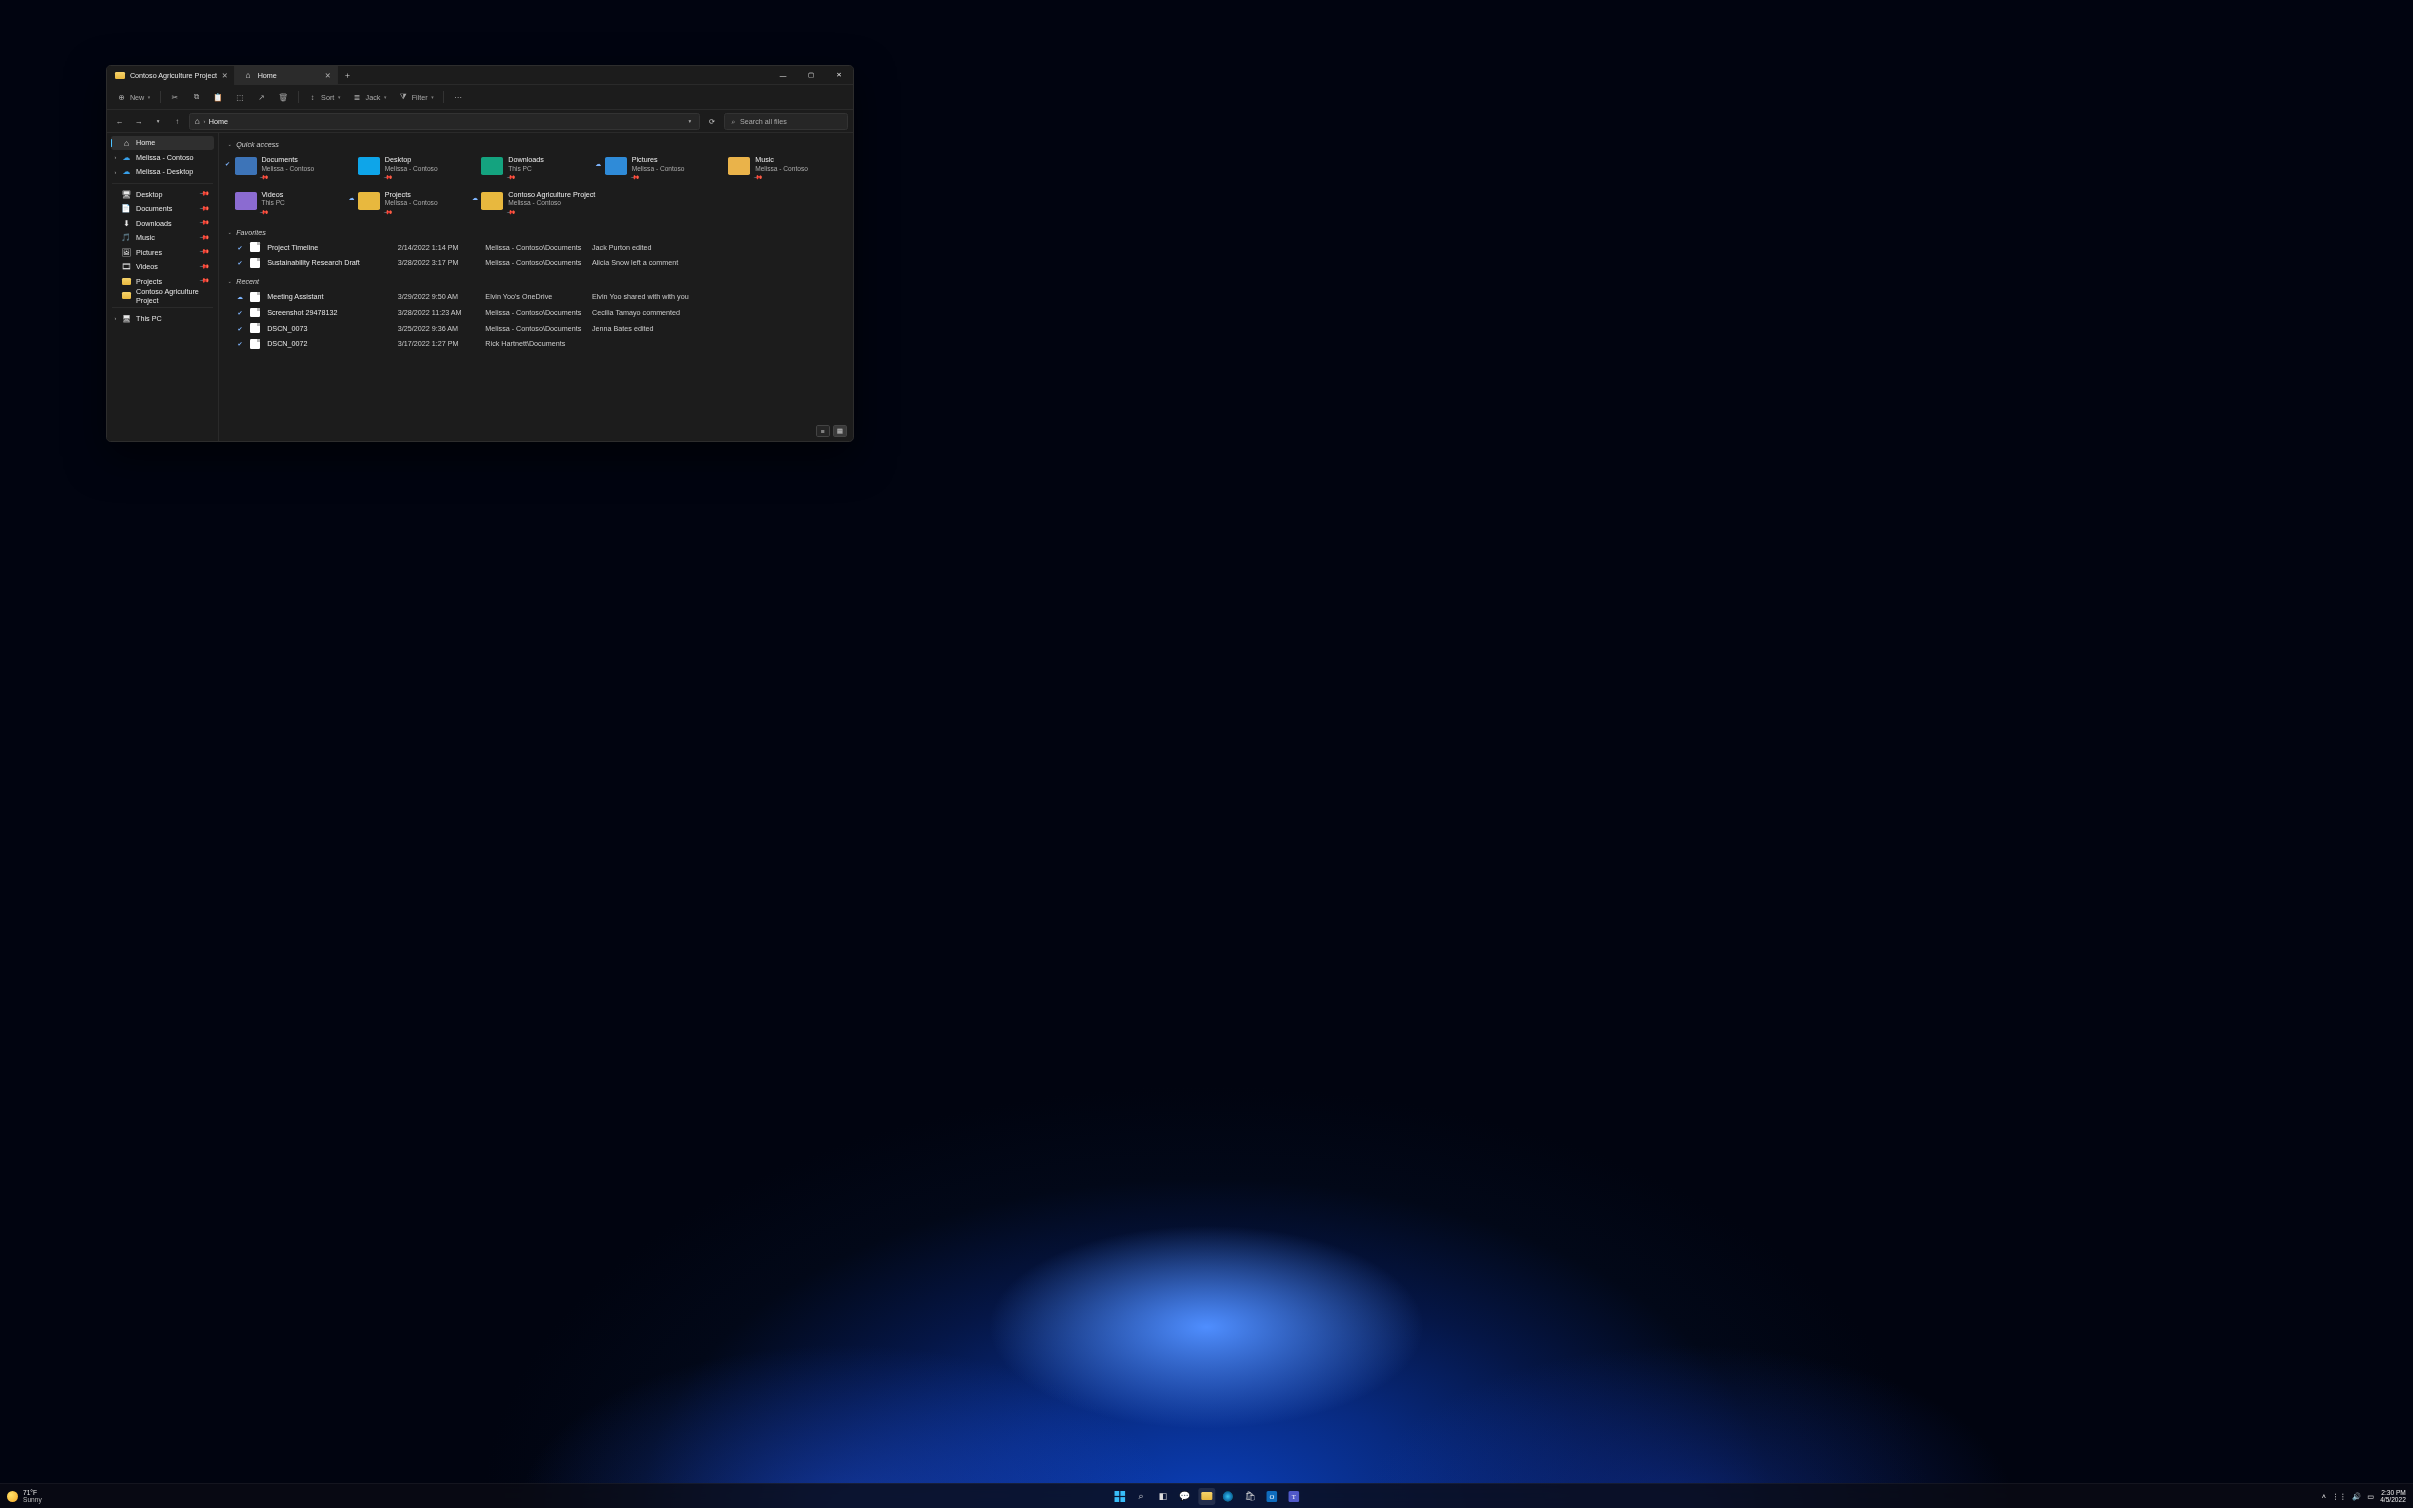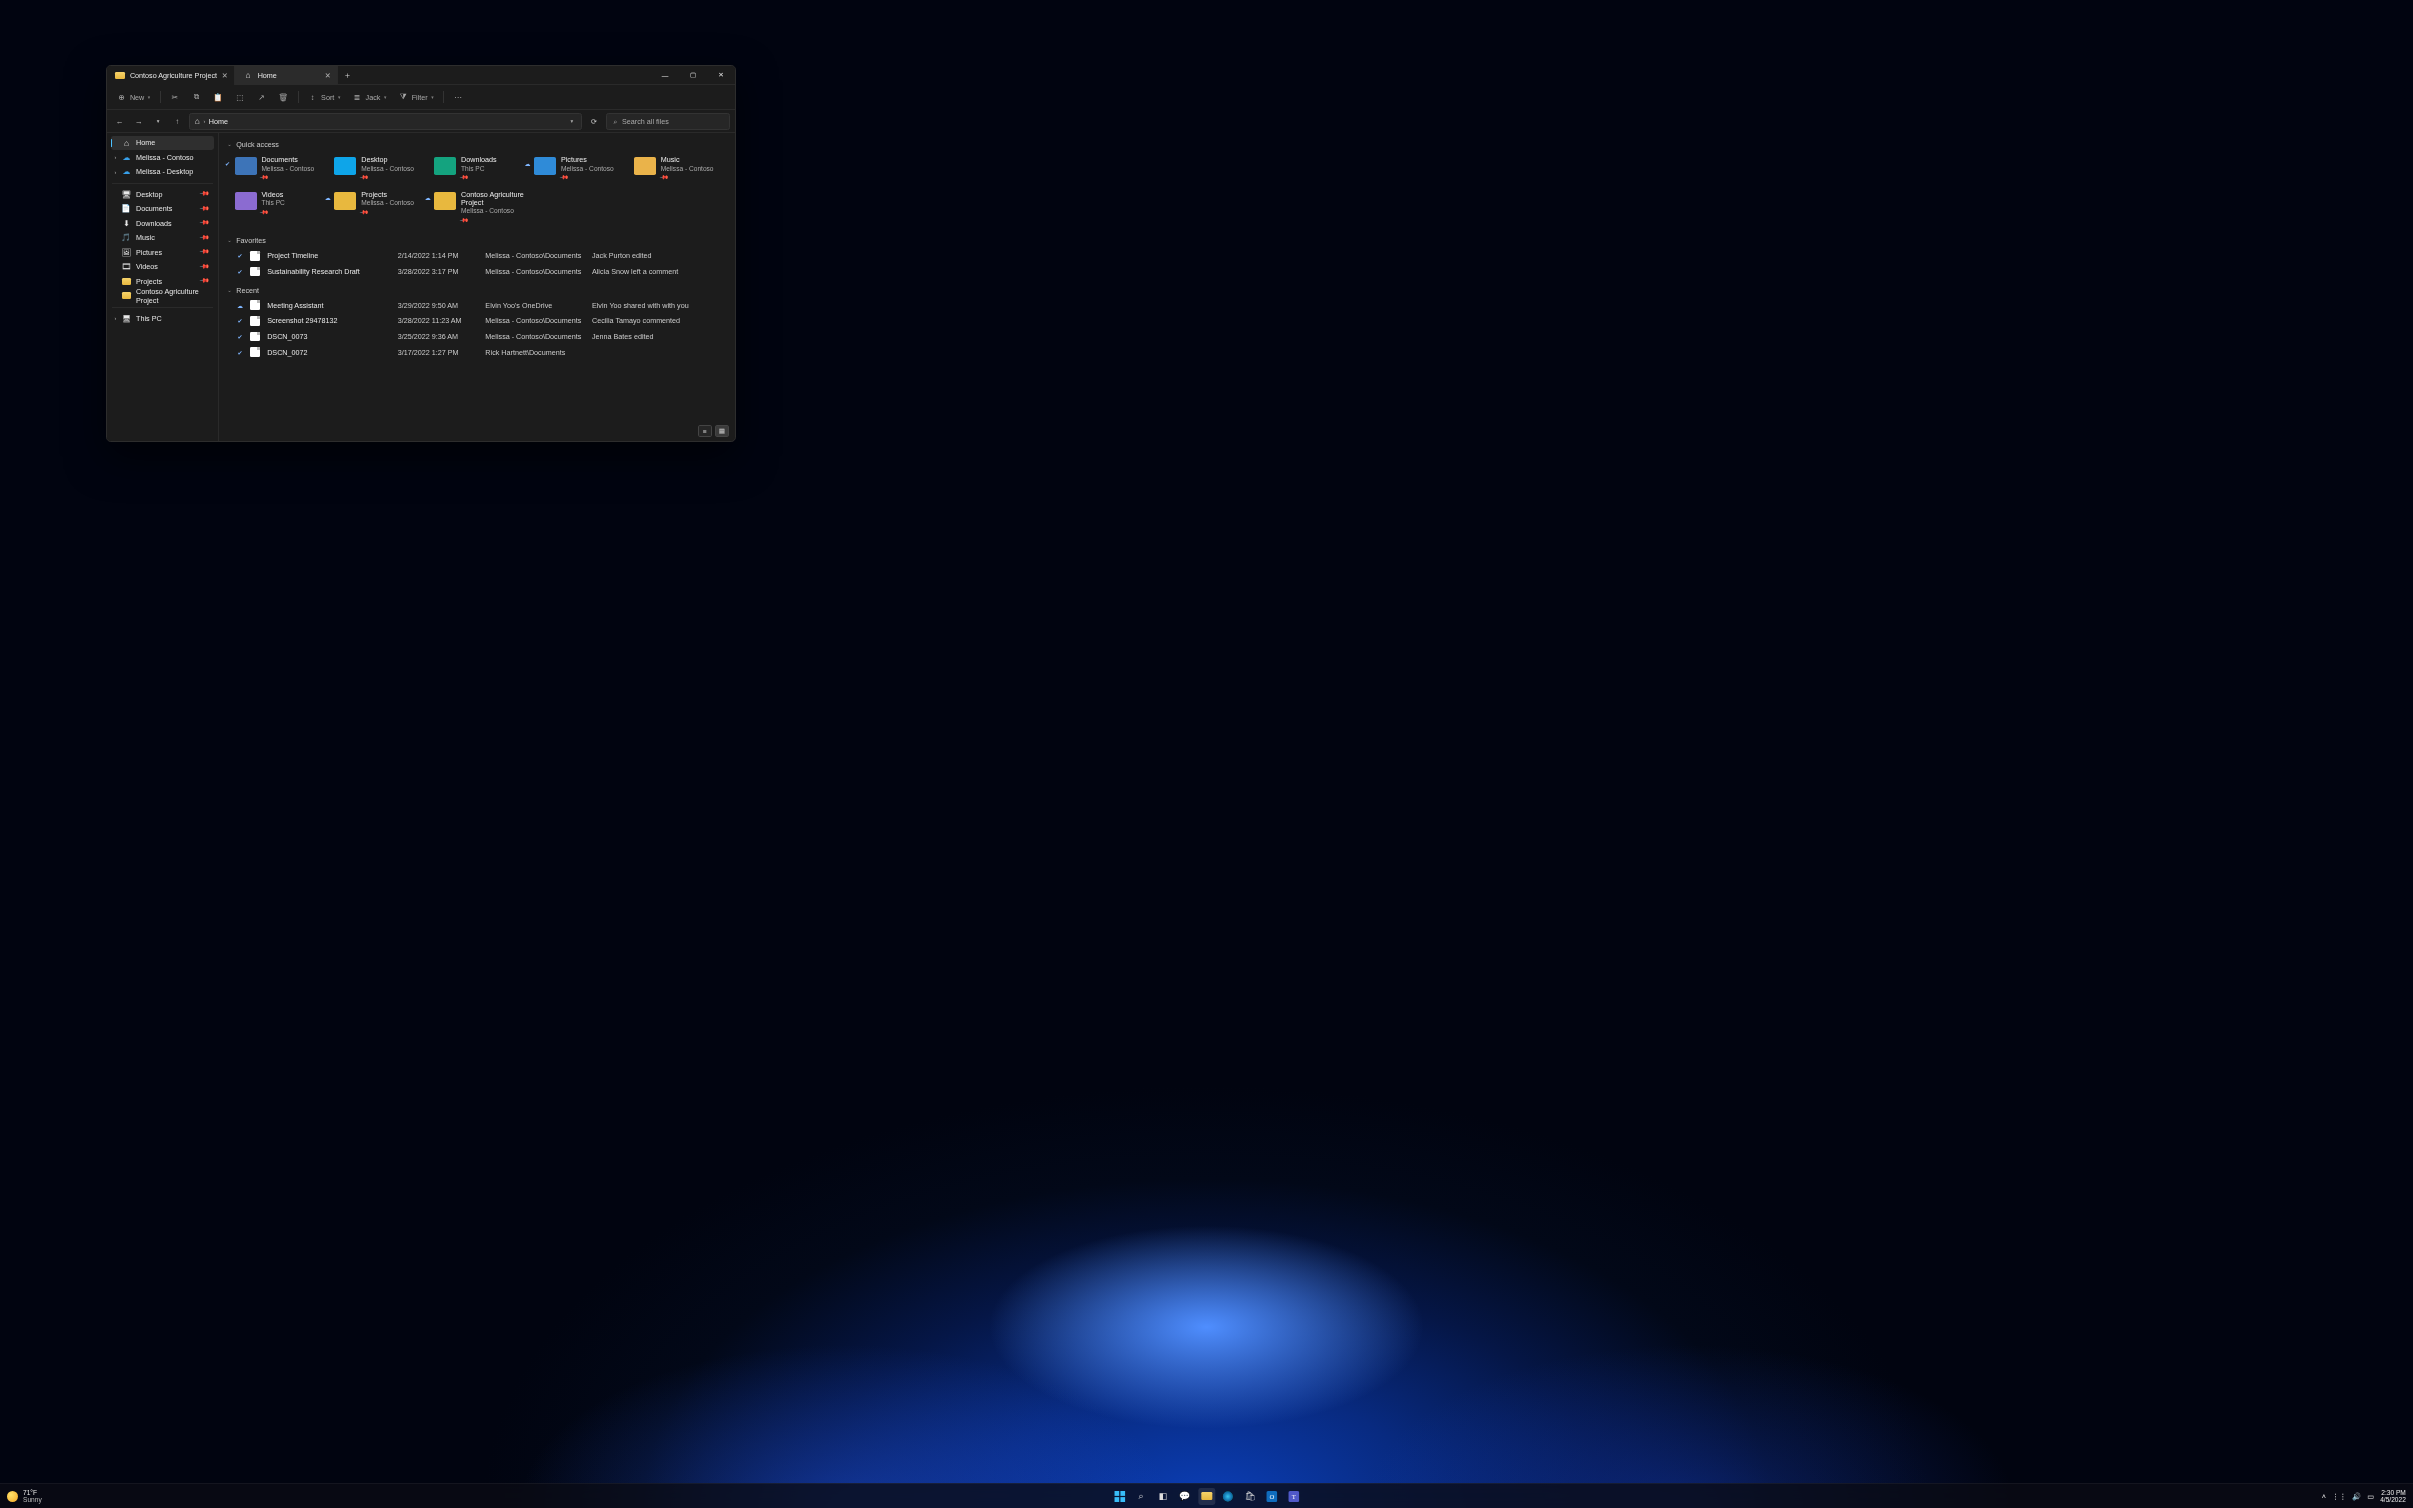--- a/index.html
+++ b/index.html
@@ -19,21 +19,21 @@
       radial-gradient(362px 169px at 50% 88%, #4f8eff 0%, rgba(79,142,255,0) 60%),
       radial-gradient(543px 272px at 35% 100%, rgba(30,80,220,0.5) 0%, rgba(0,0,0,0) 60%),
       radial-gradient(543px 272px at 70% 100%, rgba(20,60,190,0.45) 0%, rgba(0,0,0,0) 60%);
     pointer-events:none;
   }
 
   
   .window {
     position: absolute;
     left: 106px; top: 65px;
-    width: 630px; height: 377px;
+    width: 748px; height: 377px;
     background: #1c1c1c;
     border: 0.6px solid #2d2d2d;
     border-radius: 4.8px;
     box-shadow: 0 14.5px 39px rgba(0,0,0,0.6);
     display: flex; flex-direction: column;
     overflow: hidden;
   }
 
   
   .tabstrip {
@@ -116,21 +116,21 @@
   .navitem.selected::before{
     content:""; position:absolute; left:0; top:3.6px; bottom:3.6px; width:1.8px; background:#4cc2ff; border-radius:1.2px;
   }
   .navitem .exp { position:absolute; left:1.2px; width:7.2px; text-align:center; font-size:5.4px; color:#aaa;}
   .pin { margin-left:auto; font-size:6.6px; color:#888; transform:rotate(45deg);}
   .navline { height:0.6px; background:#2a2a2a; margin:3.6px 1.2px; }
   .folder-ico { width:9.7px; height:9.7px; display:inline-flex; align-items:center; justify-content:center; font-size:7.8px;}
 
   
   .content { flex:1; overflow:auto; padding:3.6px 8.4px 6px 8.4px; position:relative;}
-  .section-hdr { display:flex; align-items:center; gap:4.8px; font-size:7.2px; color:#ccc; height:14.5px; }
+  .section-hdr { display:flex; align-items:center; gap:4.8px; font-size:7.2px; color:#ccc; height:14.5px;font-style:italic; }
   .section-hdr .chev { font-size:4.8px; color:#aaa;}
   .qa-grid {
     display:grid; grid-template-columns: repeat(5, 1fr); gap:3.6px 6px;
     margin:2.4px 0 6px 6px;
   }
   .qa-item { display:flex; align-items:flex-start; gap:4.8px; padding:2.4px 1.2px; border-radius:2.4px; position:relative;}
   .qa-ico {
     width:22px; height:18px; border-radius:1.8px; flex-shrink:0;
     display:flex; align-items:center; justify-content:center; font-size:8.4px; color:#fff;
     position:relative; top:1.2px;

